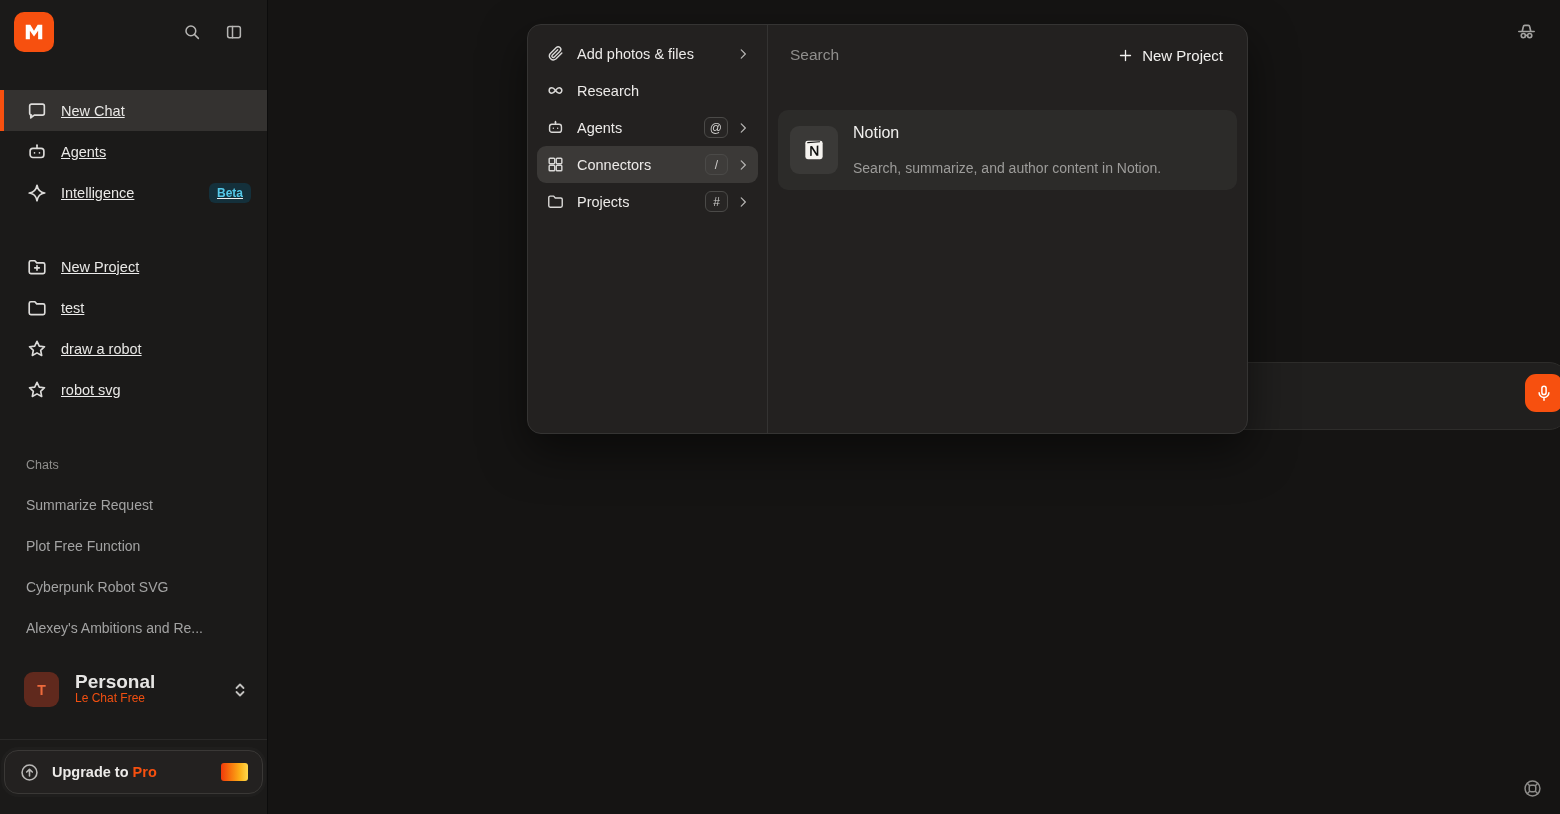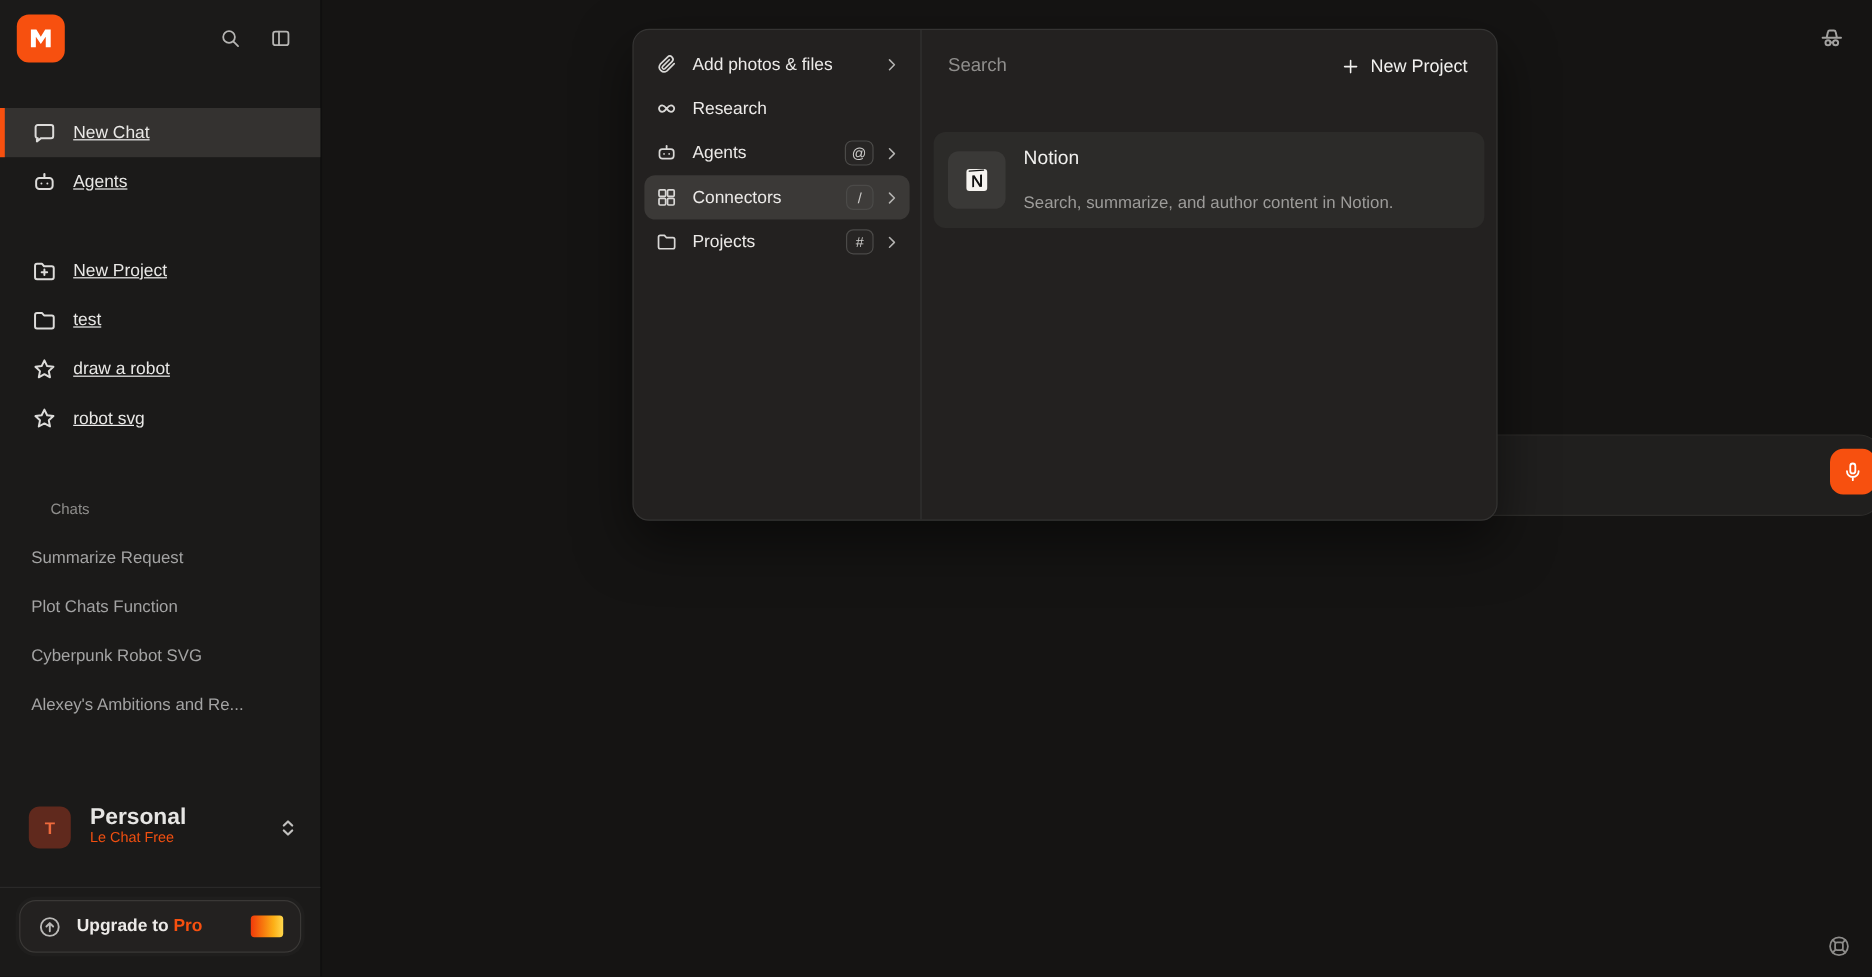--- a/index.html
+++ b/index.html
@@ -39,41 +39,41 @@
   .nav-row.active { background:#343230; }
   .nav-row.active::before {
     content:""; position:absolute; left:0; top:0; bottom:0; width:4px; background:#f7500f;
   }
   .badge-beta {
     margin-left:auto; background:#14303b; color:#55c8e8; font-size:12px; font-weight:600;
     padding:3px 8px; border-radius:6px;
   }
 
   .section-label {
-    padding:0 26px; margin-top:48px; font-size:12.5px; color:#8f8e8c; font-weight:500;margin-left:16px;
+    padding:0 26px; margin-top:48px; font-size:12.5px; color:#8f8e8c; font-weight:500;
   }
   .chat-row {
     height:41px; display:flex; align-items:center; padding:0 26px;
     font-size:14px; color:#a3a3a3; cursor:pointer; white-space:nowrap; overflow:hidden;
   }
 
   .sb-footer { margin-top:auto; }
   .workspace {
     display:flex; align-items:center; padding:10px 20px 10px 24px; cursor:pointer;
   }
   .avatar {
     width:35px; height:35px; border-radius:9px; background:#60291d;
     color:#ee6a3c; font-weight:700; font-size:14px;
     display:flex; align-items:center; justify-content:center; margin-right:16px;
   }
   .ws-name { font-size:19px; font-weight:600; color:#e6e5e3; line-height:18px; }
   .ws-plan { font-size:12px; font-weight:400; color:#f14f10; line-height:15px; }
   .ws-caret { margin-left:auto; color:#c2c1bf; }
 
-  .upgrade-wrap { border-top:1px solid #2a2928; margin-top:22px; padding:10px 16px 20px; }
+  .upgrade-wrap { border-top:1px solid #2a2928; margin-top:22px; padding:10px 4px 20px; }
   .upgrade-btn {
     height:44px; border-radius:14px; background:#232120; border:1px solid #3a3836;
     display:flex; align-items:center; padding:0 14px 0 14px; cursor:pointer;
     box-shadow:0 0 0 3px rgba(255,255,255,0.02);
   }
   .upgrade-btn .circ { color:#b9b8b6; margin-right:12px; }
   .upgrade-text { font-size:14.5px; font-weight:600; color:#eceae8; }
   .upgrade-text .pro { color:#f7500f; }
   .flag {
     margin-left:auto; width:27px; height:18px; border-radius:3px;
@@ -186,20 +186,29 @@
           <rect x="4.5" y="8" width="15" height="10" rx="3"></rect>
           <path d="M12 8V5.5"></path>
             <circle cx="12" cy="4.5" r="1" fill="currentColor" stroke="none"></circle>
           <circle cx="9.3" cy="13" r="0.9" fill="currentColor" stroke="none"></circle>
           <circle cx="14.7" cy="13" r="0.9" fill="currentColor" stroke="none"></circle>
         </svg>
       </span>
       <span>Agents</span>
     </div>
 
+    <div class="nav-row">
+      <span class="ic">
+        <svg width="22" height="22" viewBox="0 0 24 24" fill="none" stroke="currentColor" stroke-width="1.8" stroke-linejoin="round">
+          <path d="M12 3.5c.6 3.7 2.8 7.9 8.5 8.5-5.7.6-7.9 4.8-8.5 8.5-.6-3.7-2.8-7.9-8.5-8.5 5.7-.6 7.9-4.8 8.5-8.5z"></path>
+        </svg>
+      </span>
+      <span>Intelligence</span>
+      <span class="badge-beta">Beta</span>
+    </div>
   </div>
 
   <div class="nav-group" style="margin-top:33px;">
     <div class="nav-row">
       <span class="ic">
         <svg width="22" height="22" viewBox="0 0 24 24" fill="none" stroke="currentColor" stroke-width="1.8" stroke-linecap="round" stroke-linejoin="round">
           <path d="M3.5 7.5v10a1.8 1.8 0 0 0 1.8 1.8h13.4a1.8 1.8 0 0 0 1.8-1.8V9.3a1.8 1.8 0 0 0-1.8-1.8h-7l-2-2.3H5.3a1.8 1.8 0 0 0-1.8 1.8z"></path>
           <path d="M12 10.5v5M9.5 13h5"></path>
         </svg>
       </span>
@@ -228,21 +237,21 @@
         </svg>
       </span>
       <span>robot svg</span>
     </div>
   </div>
 
   <div class="section-label">Chats</div>
 
   <div style="margin-top:12px;">
     <div class="chat-row">Summarize Request</div>
-    <div class="chat-row">Plot Chats Function</div>
+    <div class="chat-row">Plot Free Function</div>
     <div class="chat-row">Cyberpunk Robot SVG</div>
     <div class="chat-row">Alexey's Ambitions and Re...</div>
   </div>
 
   <div class="sb-footer">
     <div class="workspace">
       <div class="avatar">T</div>
       <div>
         <div class="ws-name">Personal</div>
         <div class="ws-plan">Le Chat Free</div>

